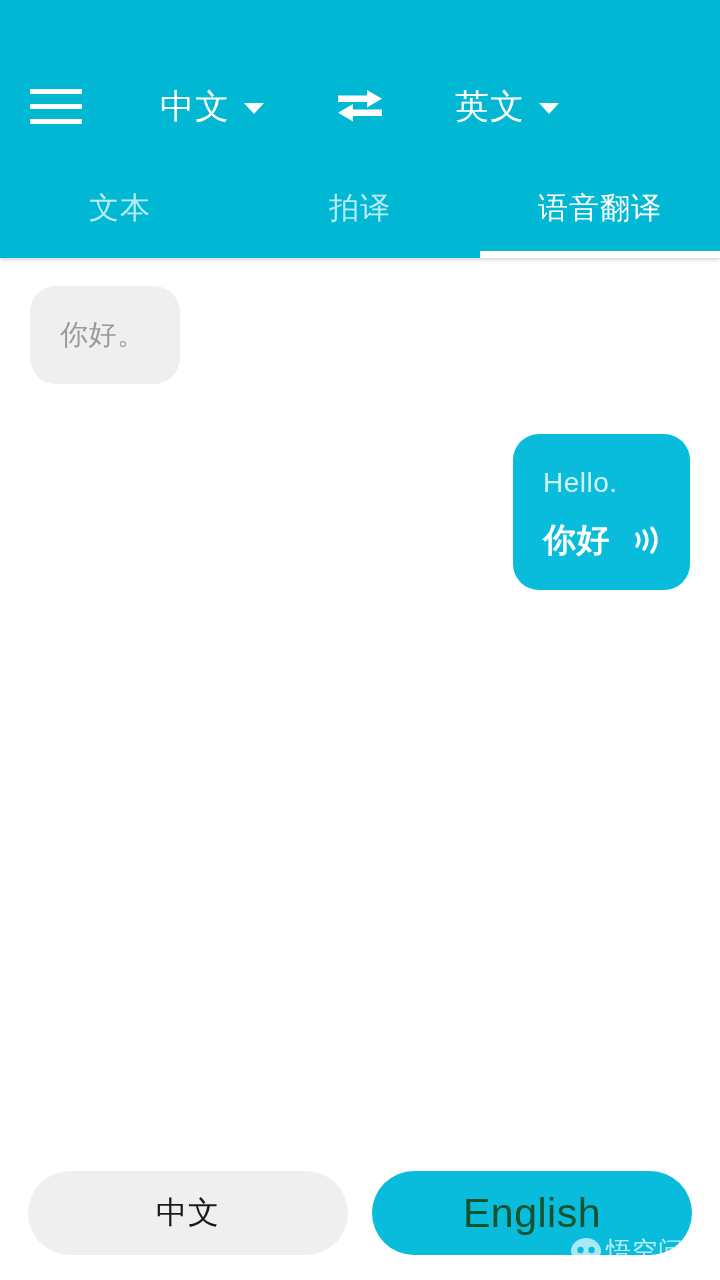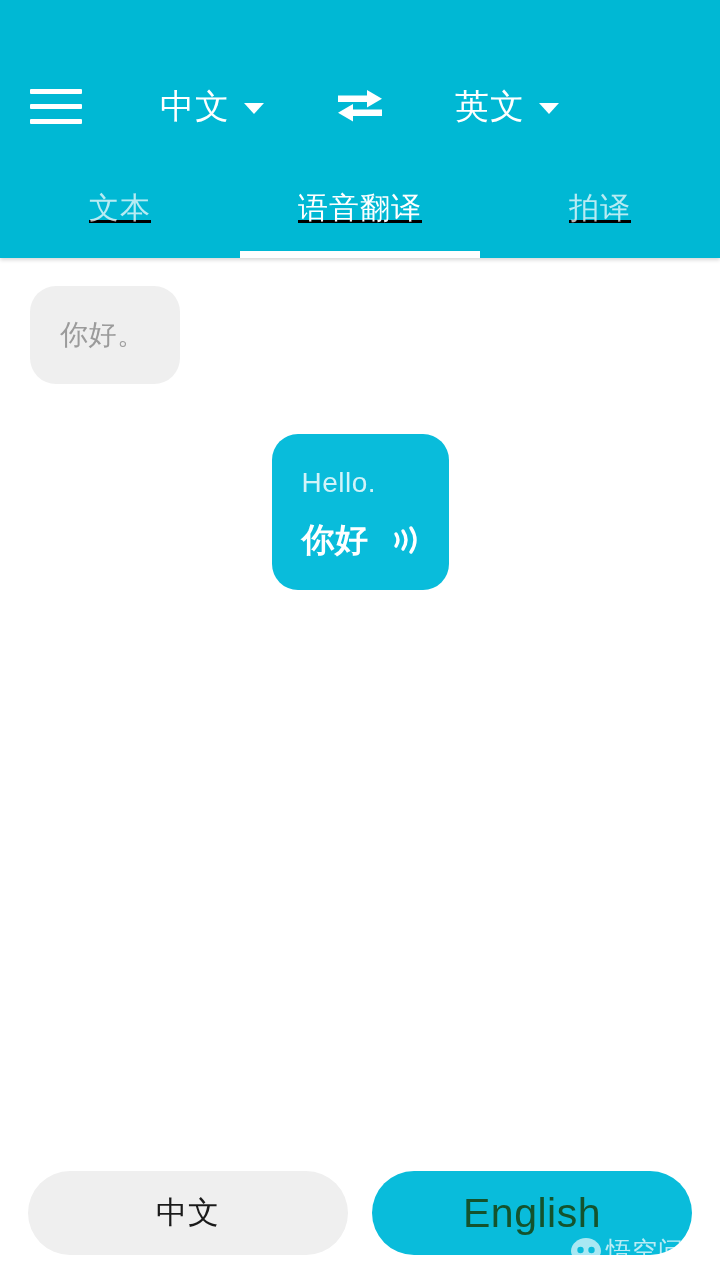--- a/index.html
+++ b/index.html
@@ -113,21 +113,20 @@
     display: flex;
   }
   .tab {
     flex: 1 1 0;
     position: relative;
     display: flex;
     align-items: flex-start;
     justify-content: center;
     padding-top: 22px;
     cursor: pointer;
-    text-decoration: underline;
   }
   .tab .tab-label {
     font-size: 30px;
     line-height: 40px;
     letter-spacing: 1px;
     color: rgba(255,255,255,0.72);
     white-space: nowrap;
   }
   .tab.active .tab-label { color: #ffffff; }
   .tab .tab-underline {
@@ -147,21 +146,21 @@
     position: relative;
     flex: 1 1 auto;
     width: 720px;
     background: #ffffff;
     padding: 28px 30px 0 30px;
     overflow: hidden;
   }
 
   .msg-row { display: flex; width: 100%; }
   .msg-row.left  { justify-content: flex-start; }
-  .msg-row.right { justify-content: center; }
+  .msg-row.right { justify-content: flex-end; }
   .msg-row.right { margin-top: 50px; }
 
   .bubble {
     border-radius: 26px;
     padding: 30px 28px 30px 30px;
     min-width: 150px;
     max-width: 430px;
   }
   .bubble.incoming {
     background: #efefef;
@@ -300,28 +299,28 @@
 
     </div>
 
     <div class="tabs">
 
       <div class="tab">
         <span class="tab-label">文本</span>
 
       </div>
 
+      <div class="tab">
+        <span class="tab-label">拍译</span>
+
+      </div>
+
       <div class="tab active">
         <span class="tab-label">语音翻译</span>
         <span class="tab-underline"></span>
-      </div>
-
-      <div class="tab">
-        <span class="tab-label">拍译</span>
-
       </div>
 
     </div>
 
   </div>
 
   <div class="conversation">
 
     <div class="msg-row left">
       <div class="bubble incoming">

